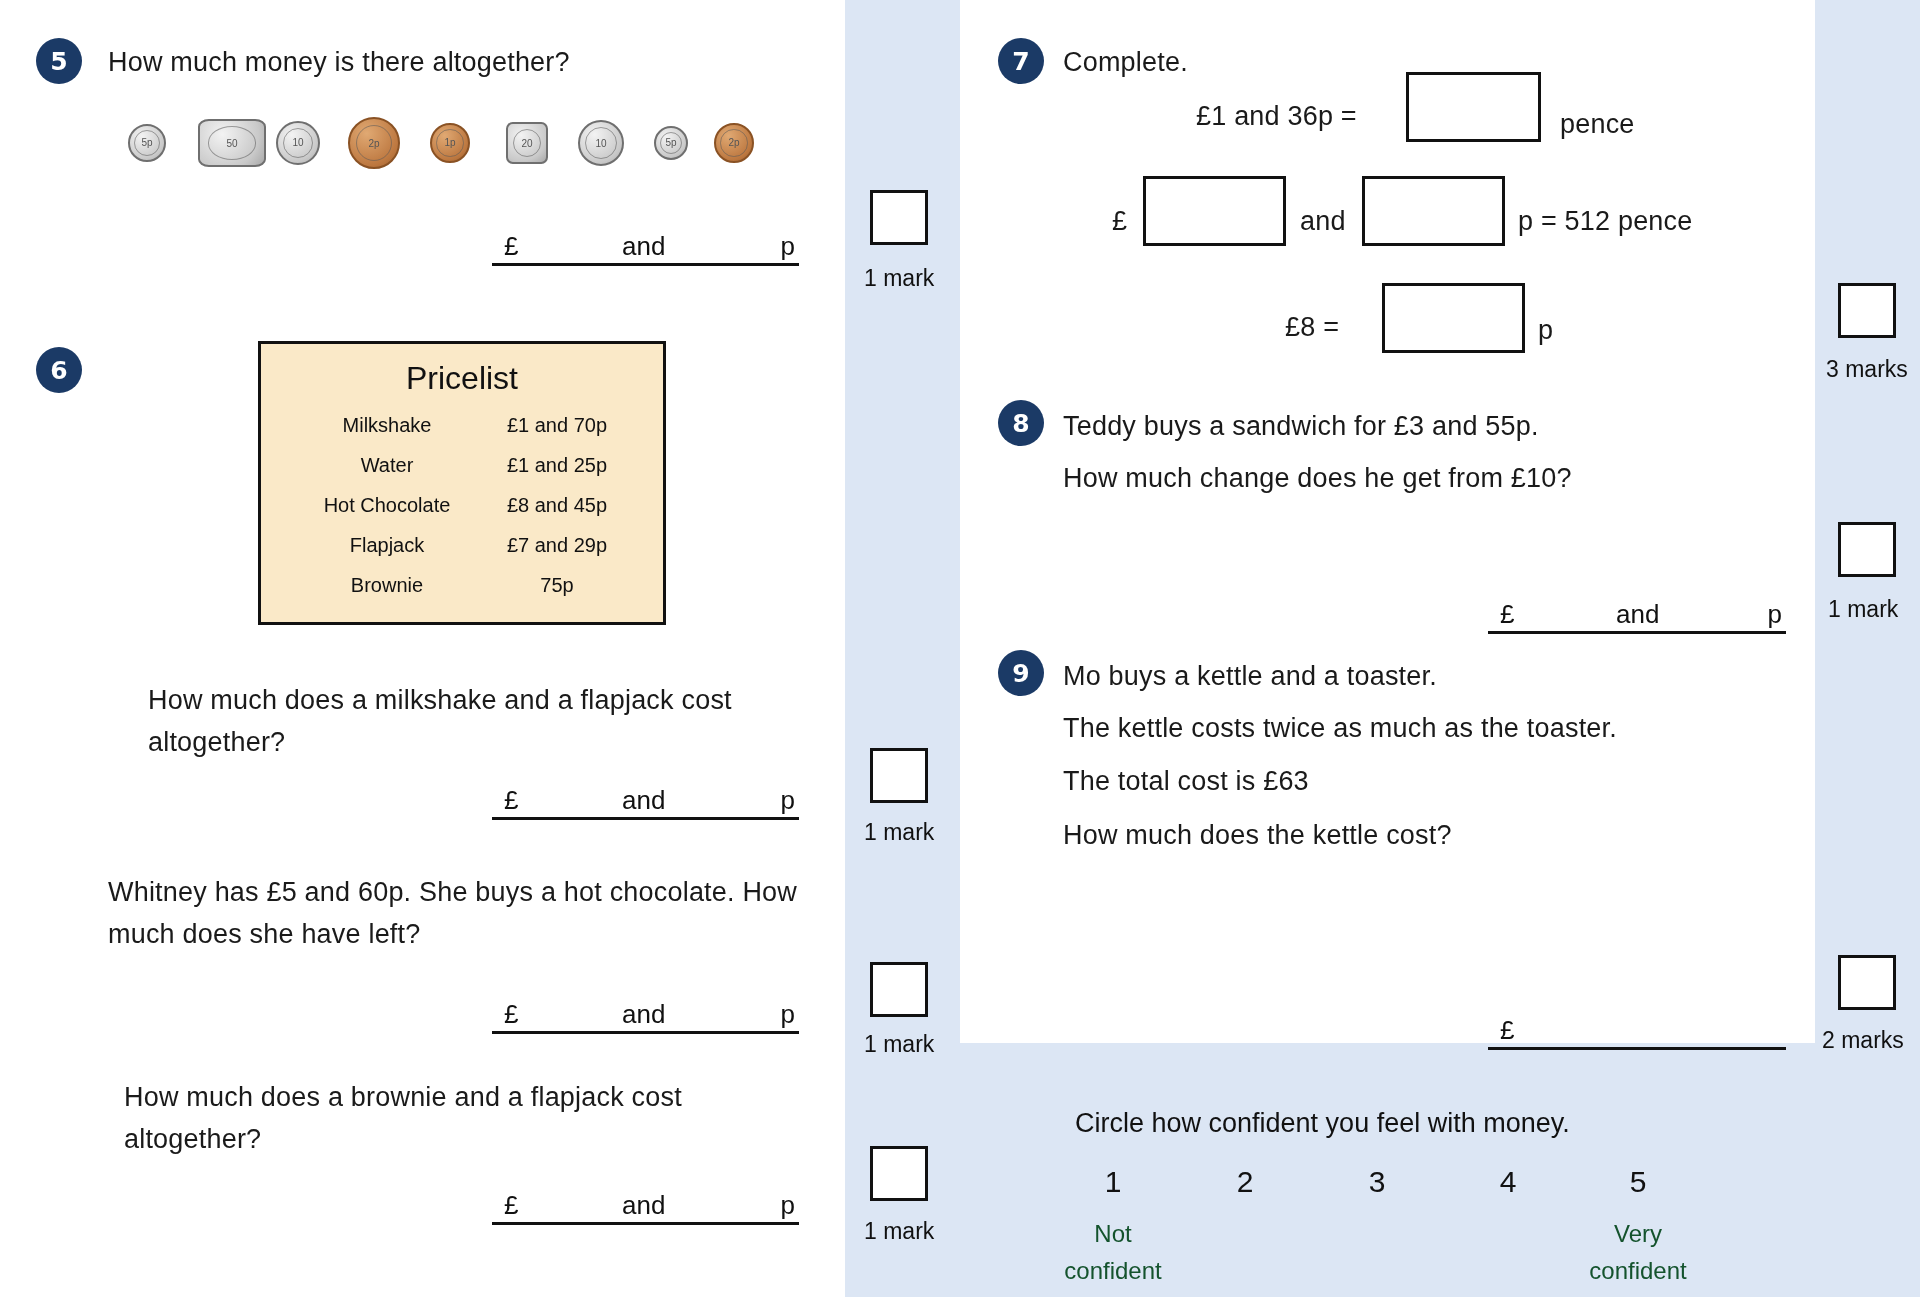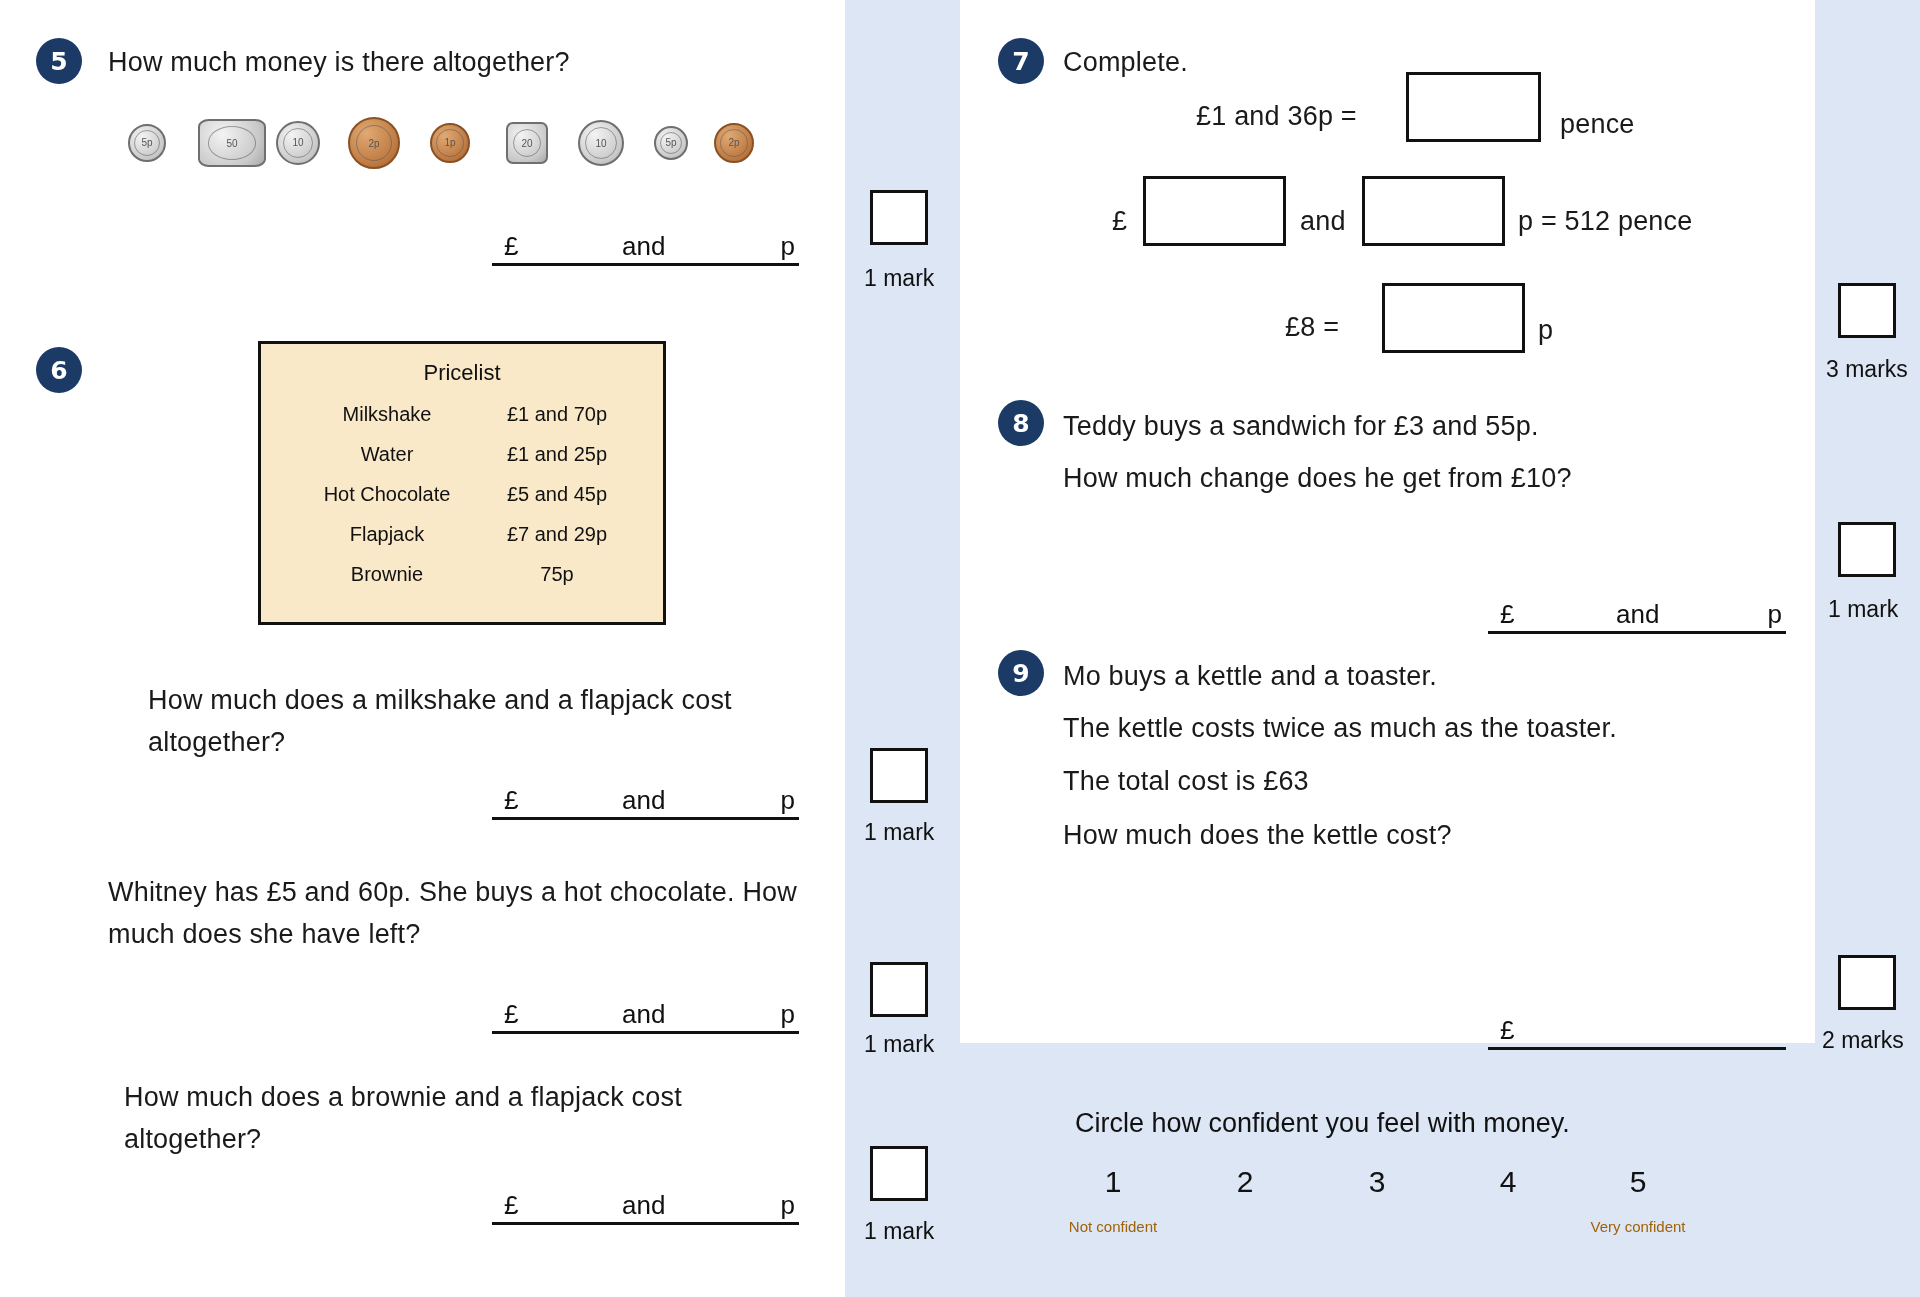--- a/index.html
+++ b/index.html
@@ -108,21 +108,21 @@
   
   .pricelist {
     position: absolute;
     left: 258px; top: 341px;
     width: 408px; height: 284px;
     background: #fae9c8;
     border: 3px solid #111;
   }
   .pricelist .title {
     text-align: center;
-    font-size: 22px;
+    font-size: 32px;
     margin-top: 16px;
     color: #111;
   }
   .pricelist .row {
     display: flex;
     justify-content: center;
     padding: 0 28px;
     margin-top: 17px;
     font-size: 20px;
     color: #111;
@@ -180,22 +180,22 @@
   }
   .conf-num {
     position: absolute;
     font-size: 30px;
     color: #111;
     text-align: center;
     width: 60px;
   }
   .conf-sub {
     position: absolute;
-    font-size: 15px;
-    color: #a16207;
+    font-size: 24px;
+    color: #14532d;
     text-align: center;
     width: 130px;
     line-height: 1.55;
   }
 </style>
 </head>
 <body>
 
 <div id="page">
 
@@ -255,21 +255,21 @@
     <div class="row">
       <span class="item">Milkshake</span>
       <span class="cost">£1 and 70p</span>
     </div>
     <div class="row">
       <span class="item">Water</span>
       <span class="cost">£1 and 25p</span>
     </div>
     <div class="row">
       <span class="item">Hot Chocolate</span>
-      <span class="cost">£5 and 45p</span>
+      <span class="cost">£8 and 45p</span>
     </div>
     <div class="row">
       <span class="item">Flapjack</span>
       <span class="cost">£7 and 29p</span>
     </div>
     <div class="row">
       <span class="item">Brownie</span>
       <span class="cost">75p</span>
     </div>
   </div>

